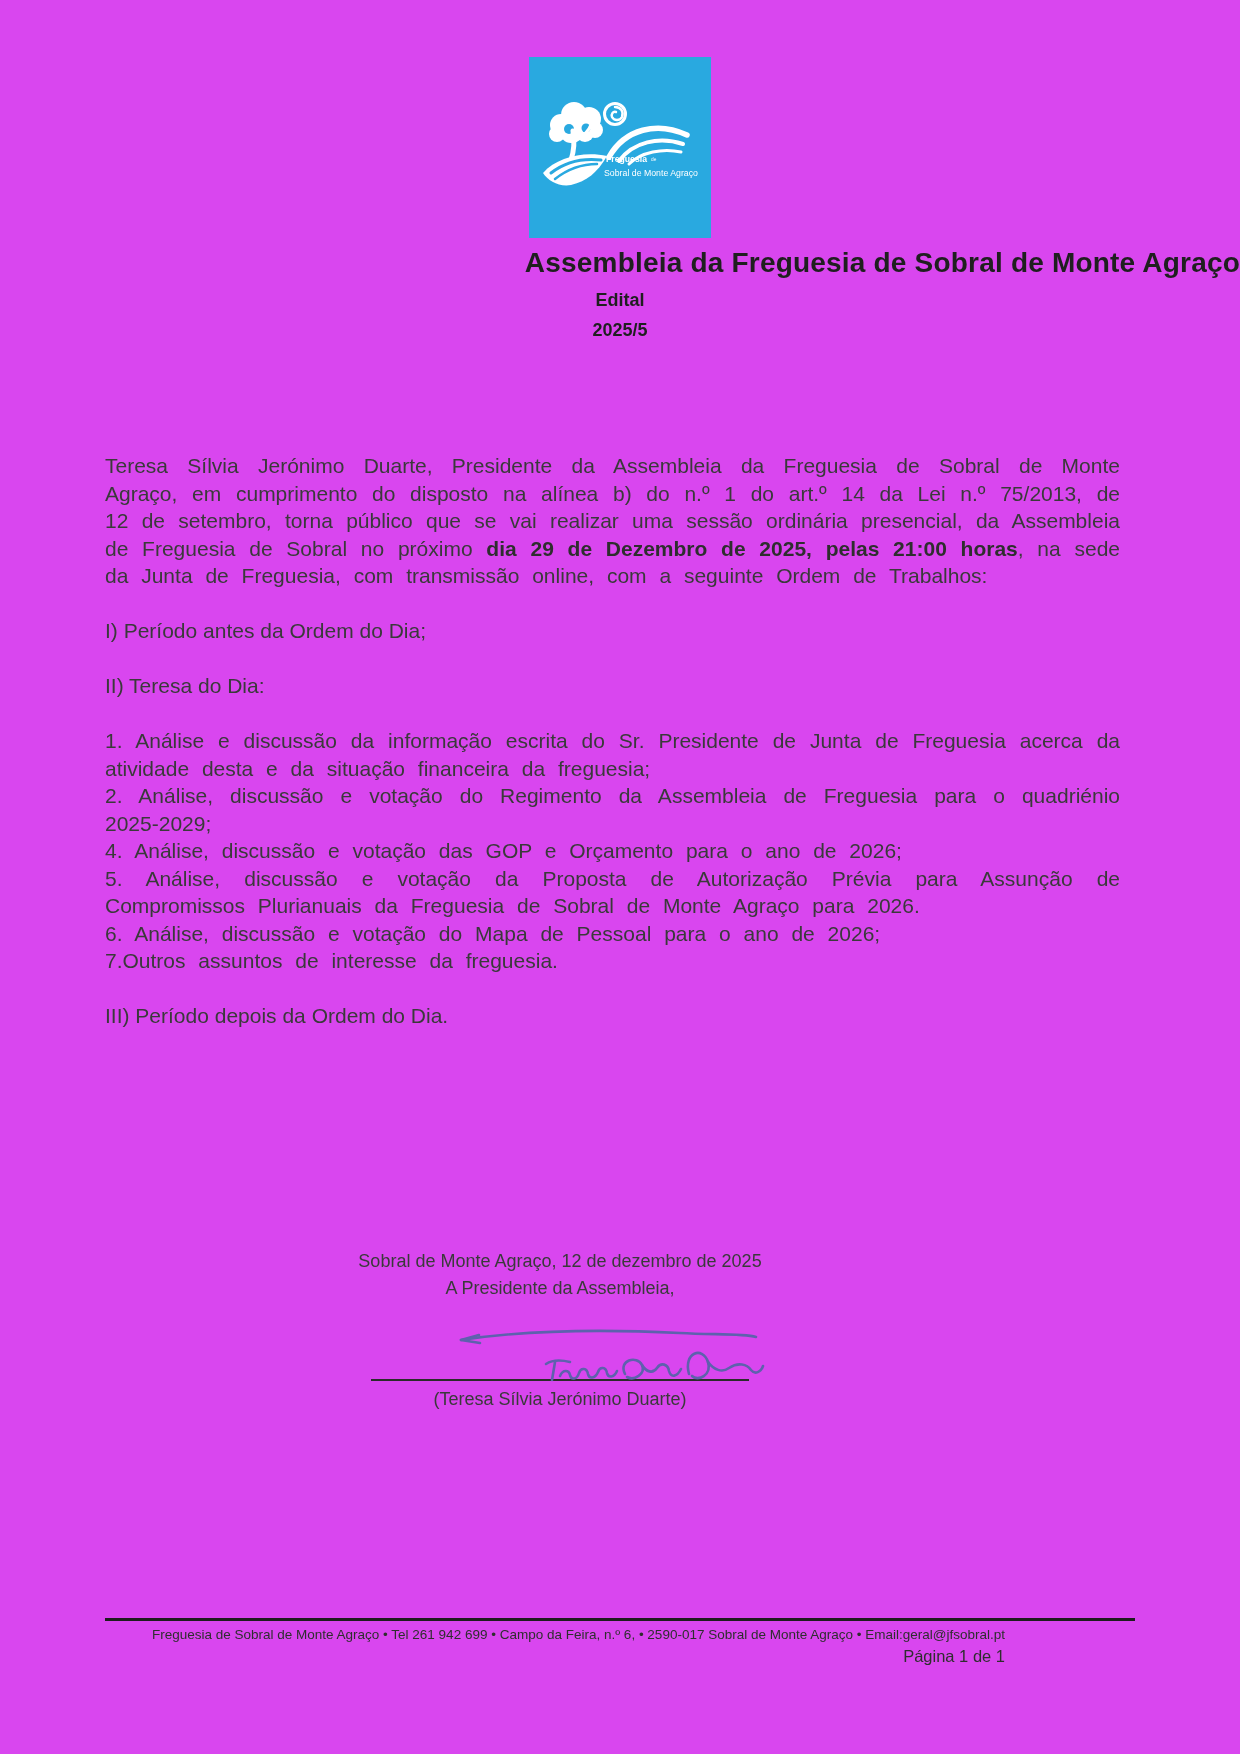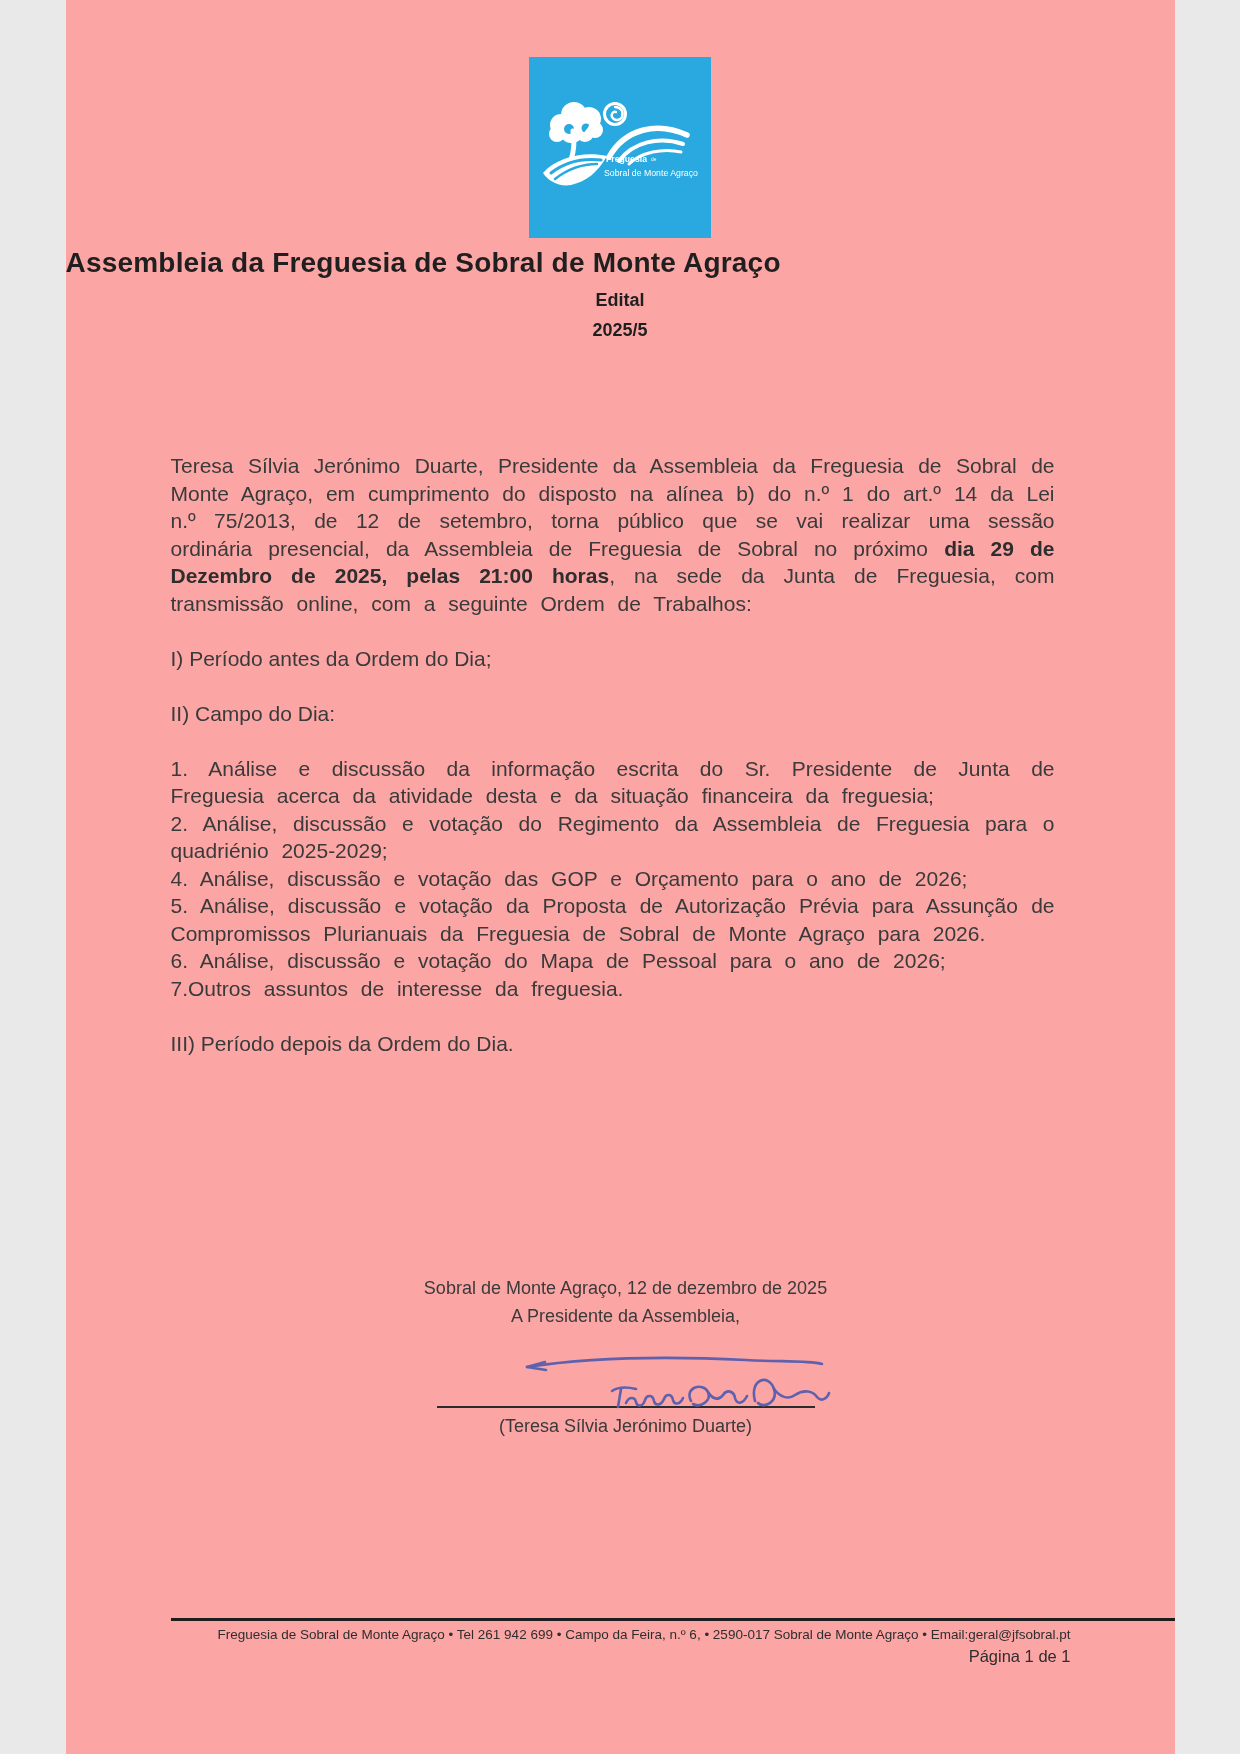--- a/index.html
+++ b/index.html
@@ -1,30 +1,30 @@
 <!DOCTYPE html>
 <html><head>
 <meta charset="utf-8">
 <style>
   * { margin:0; padding:0; box-sizing:border-box; }
   html,body { background:#e9e9e9; }
   .page {
     position:relative;
-    width:1109px; height:1754px;
+    width:1240px; height:1754px;
     margin:0 auto;
-    background:#fca5a5;
+    background:#d946ef;
     font-family:"Liberation Sans", sans-serif;
     color:#3a3a3a;
     overflow:hidden;
   }
   .logo { width:182px; height:181px; margin:57px auto 0 auto; }
   .logo svg { display:block; width:182px; height:181px; }
   h1.title {
     margin-top:10px;
-    text-align:left;
+    text-align:right;
     font-size:28px; line-height:30px;
     font-weight:bold; color:#1f1f1f;
     letter-spacing:0.2px;
   }
   .subtitle {
     text-align:center;
     font-size:18px; line-height:30px;
     font-weight:bold; color:#1f1f1f;
   }
   .subtitle.first { margin-top:7px; }
@@ -112,21 +112,21 @@
   </div>
 
   <h1 class="title">Assembleia da Freguesia de Sobral de Monte Agraço</h1>
   <div class="subtitle first">Edital</div>
   <div class="subtitle">2025/5</div>
 
   <div class="content">
     <p class="justify"><span>Teresa Sílvia Jerónimo Duarte, Presidente da Assembleia da Freguesia de Sobral de Monte Agraço, em cumprimento do disposto na alínea b) do n.º 1 do art.º 14 da Lei n.º 75/2013, de 12 de setembro, torna público que se vai realizar uma sessão ordinária presencial, da Assembleia de Freguesia de Sobral no próximo </span><strong>dia 29 de Dezembro de 2025, pelas 21:00 horas</strong><span>, na sede da Junta de Freguesia, com transmissão online, com a seguinte Ordem de Trabalhos:</span></p>
 
     <p>I) Período antes da Ordem do Dia;</p>
-    <p>II) Campo do Dia:</p>
+    <p>II) Teresa do Dia:</p>
 
     <div class="agenda-list">
         <p class="item justify">1. Análise e discussão da informação escrita do Sr. Presidente de Junta de Freguesia acerca da atividade desta e da situação financeira da freguesia;</p>
         <p class="item justify">2. Análise, discussão e votação do Regimento da Assembleia de Freguesia para o quadriénio 2025-2029;</p>
         <p class="item justify">4. Análise, discussão e votação das GOP e Orçamento para o ano de 2026;</p>
         <p class="item justify">5. Análise, discussão e votação da Proposta de Autorização Prévia para Assunção de Compromissos Plurianuais da Freguesia de Sobral de Monte Agraço para 2026.</p>
         <p class="item justify">6. Análise, discussão e votação do Mapa de Pessoal para o ano de 2026;</p>
         <p class="item justify">7.Outros assuntos de interesse da freguesia.</p>
       </div>
 

